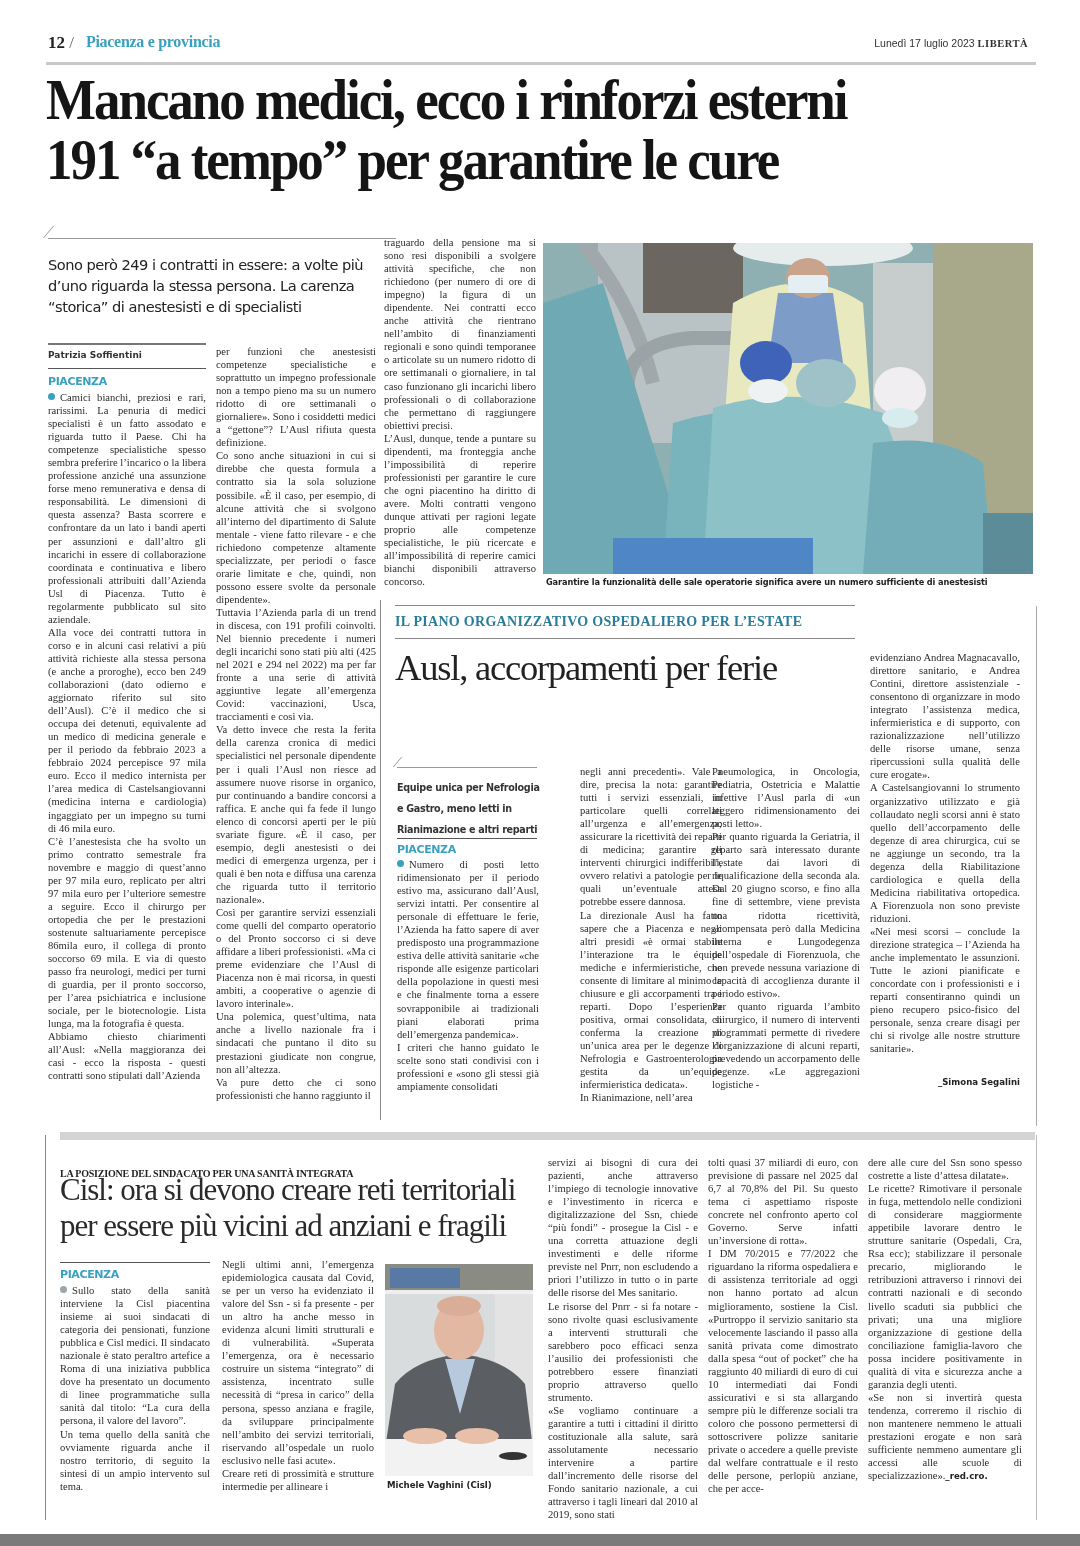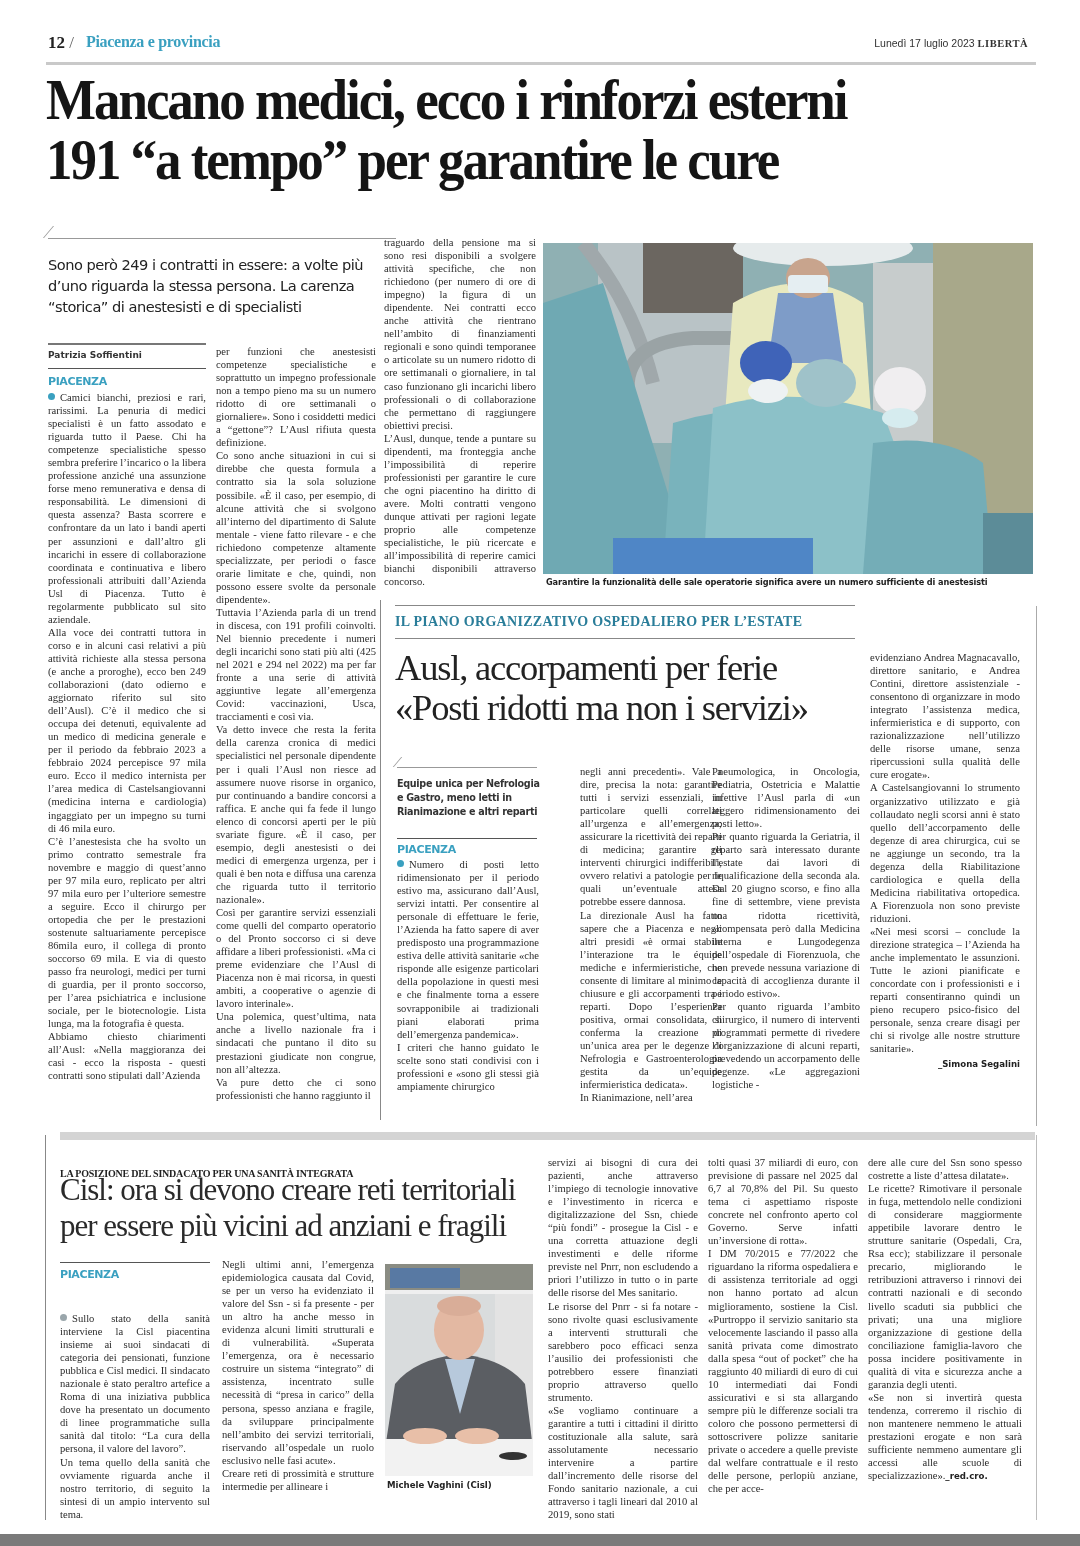--- a/index.html
+++ b/index.html
@@ -36,21 +36,21 @@
 
   
   .vrule-left2 { left: 380px; top: 600px; width: 1px; height: 520px; background: #888; }
   .vrule-right2 { left: 1036px; top: 606px; width: 1px; height: 520px; background: #aaa; }
   .kicker2-rule-top { left: 395px; top: 605px; width: 460px; height: 1px; background: #888; }
   .kicker2 { left: 395px; top: 614px; font-family: "Liberation Serif", serif; font-weight: bold; font-size: 14px; color: #2a7d99; letter-spacing: 0.3px; }
   .kicker2-rule-bot { left: 395px; top: 638px; width: 460px; height: 1px; background: #888; }
   .headline2 { left: 395px; top: 648px; font-family: "Liberation Serif", serif; font-size: 36.5px; line-height: 40px; color: #222; letter-spacing: -1.2px; white-space: nowrap; }
   .sub2-tick { left: 397px; top: 757px; width: 12px; height: 10px; border-left: 1px solid #999; transform: skewX(-40deg); }
   .sub2-rule { left: 397px; top: 767px; width: 140px; height: 1px; background: #999; }
-  .sub2 { left: 397px; top: 777px; width: 150px; font-family: "DejaVu Sans", sans-serif; font-weight: bold; font-size: 9.6px; line-height: 14px; color: #333; letter-spacing: -0.3px; }
+  .sub2 { left: 397px; top: 777px; width: 150px; font-family: "DejaVu Sans", sans-serif; font-weight: bold; font-size: 9.6px; line-height: 21px; color: #333; letter-spacing: -0.3px; }
   .city2-rule { left: 397px; top: 838px; width: 140px; height: 1px; background: #555; }
 
   
   .box3-top { left: 60px; top: 1132px; width: 975px; height: 8px; background: #d4d4d4; }
   .vrule-left3 { left: 45px; top: 1135px; width: 1px; height: 385px; background: #888; }
   .vrule-right3 { left: 1036px; top: 1135px; width: 1px; height: 385px; background: #bbb; }
   .kicker3 { left: 60px; top: 1152px; font-family: "Liberation Serif", serif; font-weight: bold; font-size: 10px; color: #222; letter-spacing: -0.2px; margin-top: 16px; }
   .headline3 { left: 60px; top: 1172px; font-family: "Liberation Serif", serif; font-size: 31px; line-height: 36px; color: #2a2a2a; letter-spacing: -1.0px; white-space: nowrap; }
   .city3-rule { left: 60px; top: 1262px; width: 150px; height: 1px; background: #555; }
   .photo2 { left: 385px; top: 1264px; width: 148px; height: 212px; overflow: hidden; background: #d8dadb; }
@@ -132,66 +132,65 @@
 </div>
 <div class="abs caption1">Garantire la funzionalità delle sale operatorie significa avere un numero sufficiente di anestesisti</div>
 
 <div class="abs vrule-left2"></div>
 <div class="abs vrule-right2"></div>
 <div class="abs kicker2-rule-top"></div>
 <div class="abs kicker2">IL PIANO ORGANIZZATIVO OSPEDALIERO PER L’ESTATE</div>
 <div class="abs kicker2-rule-bot"></div>
 <div class="abs headline2">
   <div>Ausl, accorpamenti per ferie</div>
-  <div>«Posti ridotti ma non i servizi»</div>
 </div>
 
 <div class="abs sub2-tick"></div>
 <div class="abs sub2-rule"></div>
 <div class="abs sub2">Equipe unica per Nefrologia e Gastro, meno letti in Rianimazione e altri reparti</div>
 <div class="abs city2-rule"></div>
 <div class="abs city" style="left:397px;top:843px;">PIACENZA</div>
 
 <div class="abs col" style="left:397px;top:858px;width:142px;">
   <p><span class="dot"></span><span>Numero di posti letto ridimensionato per il periodo estivo ma, assicurano dall’Ausl, servizi intatti. Per consentire al personale di effettuare le ferie, l’Azienda ha fatto sapere di aver predisposto una programmazione estiva delle attività sanitarie «che risponde alle esigenze particolari della popolazione in questi mesi e che finalmente torna a essere sovrapponibile ai tradizionali piani elaborati prima dell’emergenza pandemica».</span></p>
-  <p>I criteri che hanno guidato le scelte sono stati condivisi con i professioni e «sono gli stessi già ampiamente chirurgico</p>
+  <p>I criteri che hanno guidato le scelte sono stati condivisi con i professioni e «sono gli stessi già ampiamente consolidati</p>
 </div>
 
 <div class="abs col" style="left:580px;top:765px;width:142px;">
   <p>negli anni precedenti». Vale a dire, precisa la nota: garantire tutti i servizi essenziali, in particolare quelli correlati all’urgenza e all’emergenza; assicurare la ricettività dei reparti di medicina; garantire gli interventi chirurgici indifferibili, ovvero relativi a patologie per le quali un’eventuale attesa potrebbe essere dannosa.</p>
   <p>La direzionale Ausl ha fatto sapere che a Piacenza e negli altri presidi «è ormai stabile l’interazione tra le équipe mediche e infermieristiche, che consente di limitare al minimo le chiusure e gli accorpamenti tra i reparti. Dopo l’esperienza positiva, ormai consolidata, si conferma la creazione di un’unica area per le degenze di Nefrologia e Gastroenterologia gestita da un’equipe infermieristica dedicata».</p>
   <p>In Rianimazione, nell’area</p>
 </div>
 
 <div class="abs col" style="left:712px;top:765px;width:148px;">
   <p>Pneumologica, in Oncologia, Pediatria, Ostetricia e Malattie infettive l’Ausl parla di «un leggero ridimensionamento dei posti letto».</p>
   <p>Per quanto riguarda la Geriatria, il reparto sarà interessato durante l’estate dai lavori di riqualificazione della seconda ala. Dal 20 giugno scorso, e fino alla fine di settembre, viene prevista una ridotta ricettività, «compensata però dalla Medicina interna e Lungodegenza dell’ospedale di Fiorenzuola, che non prevede nessuna variazione di capacità di accoglienza durante il periodo estivo».</p>
   <p>Per quanto riguarda l’ambito chirurgico, il numero di interventi programmati permette di rivedere l’organizzazione di alcuni reparti, prevedendo un accorpamento delle degenze. «Le aggregazioni logistiche -</p>
 </div>
 
 <div class="abs col" style="left:870px;top:651px;width:150px;">
   <p>evidenziano Andrea Magnacavallo, direttore sanitario, e Andrea Contini, direttore assistenziale - consentono di organizzare in modo integrato l’assistenza medica, infermieristica e di supporto, con razionalizzazione nell’utilizzo delle risorse umane, senza ripercussioni sulla qualità delle cure erogate».</p>
   <p>A Castelsangiovanni lo strumento organizzativo utilizzato e già collaudato negli scorsi anni è stato quello dell’accorpamento delle degenze di area chirurgica, cui se ne aggiunge un secondo, tra la degenza della Riabilitazione cardiologica e quella della Medicina riabilitativa ortopedica. A Fiorenzuola non sono previste riduzioni.</p>
   <p>«Nei mesi scorsi – conclude la direzione strategica – l’Azienda ha anche implementato le assunzioni. Tutte le azioni pianificate e concordate con i professionisti e i reparti consentiranno quindi un pieno recupero psico-fisico del personale, senza creare disagi per chi si rivolge alle nostre strutture sanitarie».</p>
-  <p style="text-align:right;margin-top:2px;"><span class="signature">_Simona Segalini</span></p>
+  <p style="text-align:right;margin-top:20px;"><span class="signature">_Simona Segalini</span></p>
 </div>
 
 <div class="abs box3-top"></div>
 <div class="abs vrule-left3"></div>
 <div class="abs vrule-right3"></div>
 <div class="abs kicker3">LA POSIZIONE DEL SINDACATO PER UNA SANITÀ INTEGRATA</div>
 <div class="abs headline3">
   <div>Cisl: ora si devono creare reti territoriali</div>
   <div>per essere più vicini ad anziani e fragili</div>
 </div>
 
 <div class="abs city3-rule"></div>
 <div class="abs city" style="left:60px;top:1268px;">PIACENZA</div>
 
-<div class="abs col" style="left:60px;top:1284px;width:150px;margin-top:28px;">
+<div class="abs col" style="left:60px;top:1284px;width:150px;">
   <p><span class="dot grey"></span><span>Sullo stato della sanità interviene la Cisl piacentina insieme ai suoi sindacati di categoria dei pensionati, funzione pubblica e Cisl medici. Il sindacato nazionale è stato peraltro artefice a Roma di una iniziativa pubblica dove ha presentato un documento di linee programmatiche sulla sanità dal titolo: “La cura della persona, il valore del lavoro”.</span></p>
   <p>Un tema quello della sanità che ovviamente riguarda anche il nostro territorio, di seguito la sintesi di un ampio intervento sul tema.</p>
 </div>
 
 <div class="abs col" style="left:222px;top:1258px;width:152px;">
   <p>Negli ultimi anni, l’emergenza epidemiologica causata dal Covid, se per un verso ha evidenziato il valore del Ssn - si fa presente - per un altro ha anche messo in evidenza alcuni limiti strutturali e di vulnerabilità. «Superata l’emergenza, ora è necessario costruire un sistema “integrato” di assistenza, incentrato sulle necessità di “presa in carico” della persona, spesso anziana e fragile, da sviluppare principalmente nell’ambito dei servizi territoriali, riservando all’ospedale un ruolo esclusivo nelle fasi acute».</p>
   <p>Creare reti di prossimità e strutture intermedie per allineare i</p>
 </div>
 
 <div class="abs photo2">

